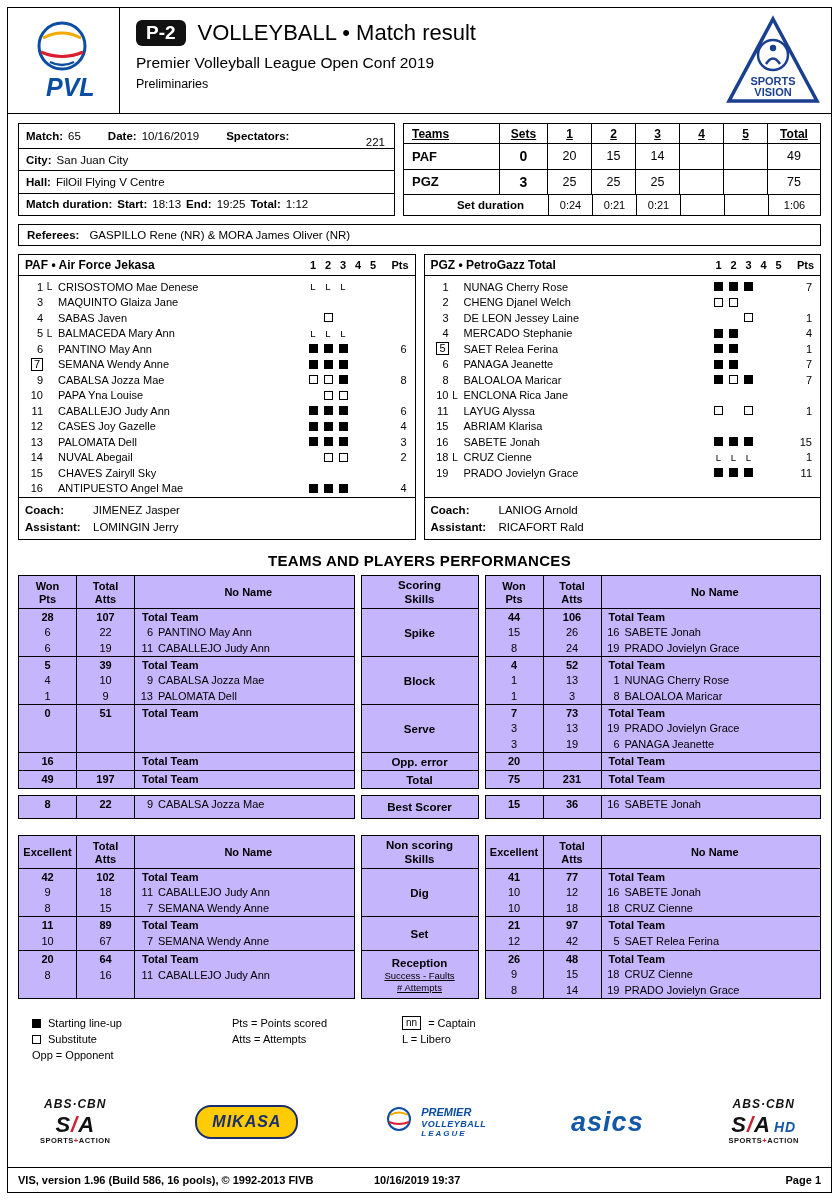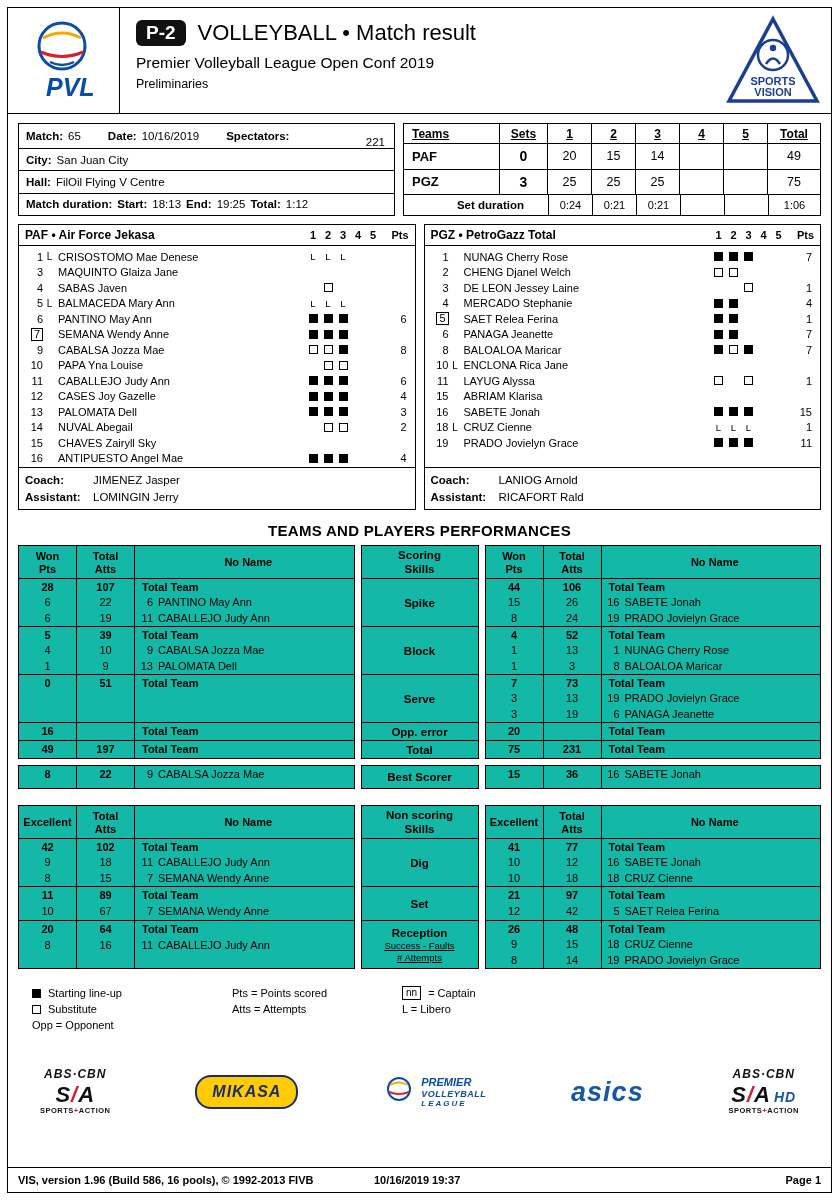--- a/index.html
+++ b/index.html
@@ -83,21 +83,21 @@
   .coach-row { display: flex; height: 17px; align-items: center; }
   .coach-label { width: 68px; font-weight: bold; }
 
   
   .perf-title { text-align: center; font-weight: bold; font-size: 15px;
                 margin: 12px 0 4px; letter-spacing: 0.3px; }
   .perf-grid { display: flex; gap: 6px; margin-top: 6px; }
   .perf-grid.ns { margin-top: 16px; }
   .pg-col.side { flex: 1; }
   .pg-col.mid { width: 118px; }
-  .perf-box { border: 1.5px solid #000; background: #14b8a6; }
+  .perf-box { border: 1.5px solid #000; background: #c4b5fd; }
   .perf-box.best { margin-top: 6px; }
   .perf-sec { display: flex; overflow: hidden; }
   .bt { border-top: 1px solid #000; }
   .pcol { display: flex; flex-direction: column; padding-top: 1px; height: 100%; }
   .pcol-won { width: 58px; border-right: 1px solid #000; flex: none; }
   .pcol-atts { width: 58px; border-right: 1px solid #000; flex: none; }
   .pcol-name { flex: 1; }
   .hc { align-items: center; justify-content: center; }
   .hcn { justify-content: center; padding-left: 8px; }
   .hl { font-weight: bold; font-size: 11px; line-height: 13px; text-align: center; }
@@ -248,20 +248,24 @@
             <div class="sc-c sc-s sm">0:24</div>
             <div class="sc-c sc-s sm">0:21</div>
             <div class="sc-c sc-s sm">0:21</div>
             <div class="sc-c sc-s sm"></div>
             <div class="sc-c sc-s sm"></div>
             <div class="sc-c sc-total sm">1:06</div>
           </div>
         </div>
     </div>
 
+    <div class="ref-box">
+      <span class="b">Referees:</span>
+      <span>GASPILLO Rene (NR) &amp; MORA James Oliver (NR)</span>
+    </div>
 
     <div class="rosters" id="rosters">
         <div class="roster">
           <div class="roster-head">
             <span class="rh-title">PAF • Air Force Jekasa</span>
             <span class="setcol">1</span>
             <span class="setcol">2</span>
             <span class="setcol">3</span>
             <span class="setcol">4</span>
             <span class="setcol">5</span>

